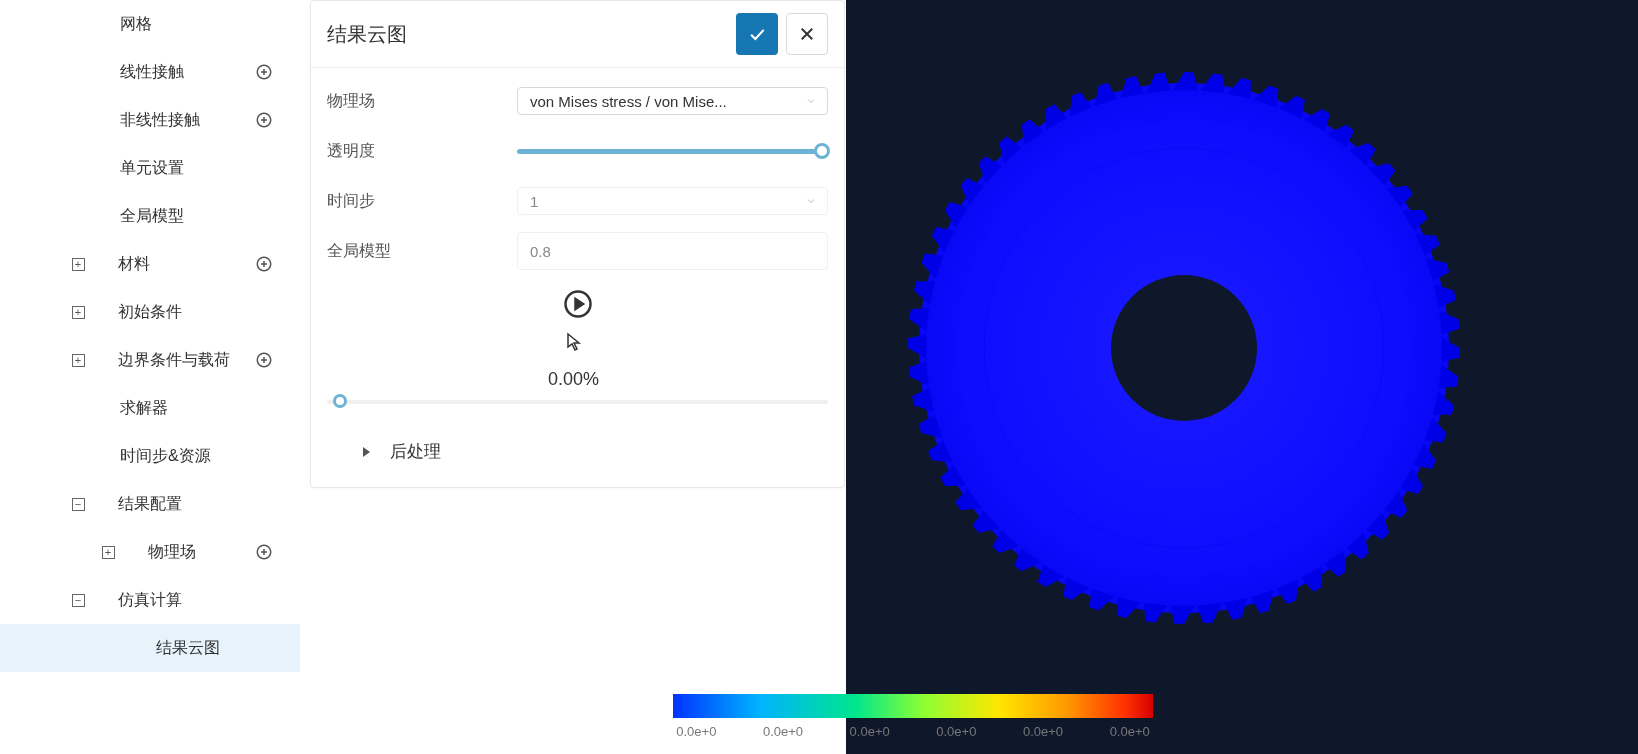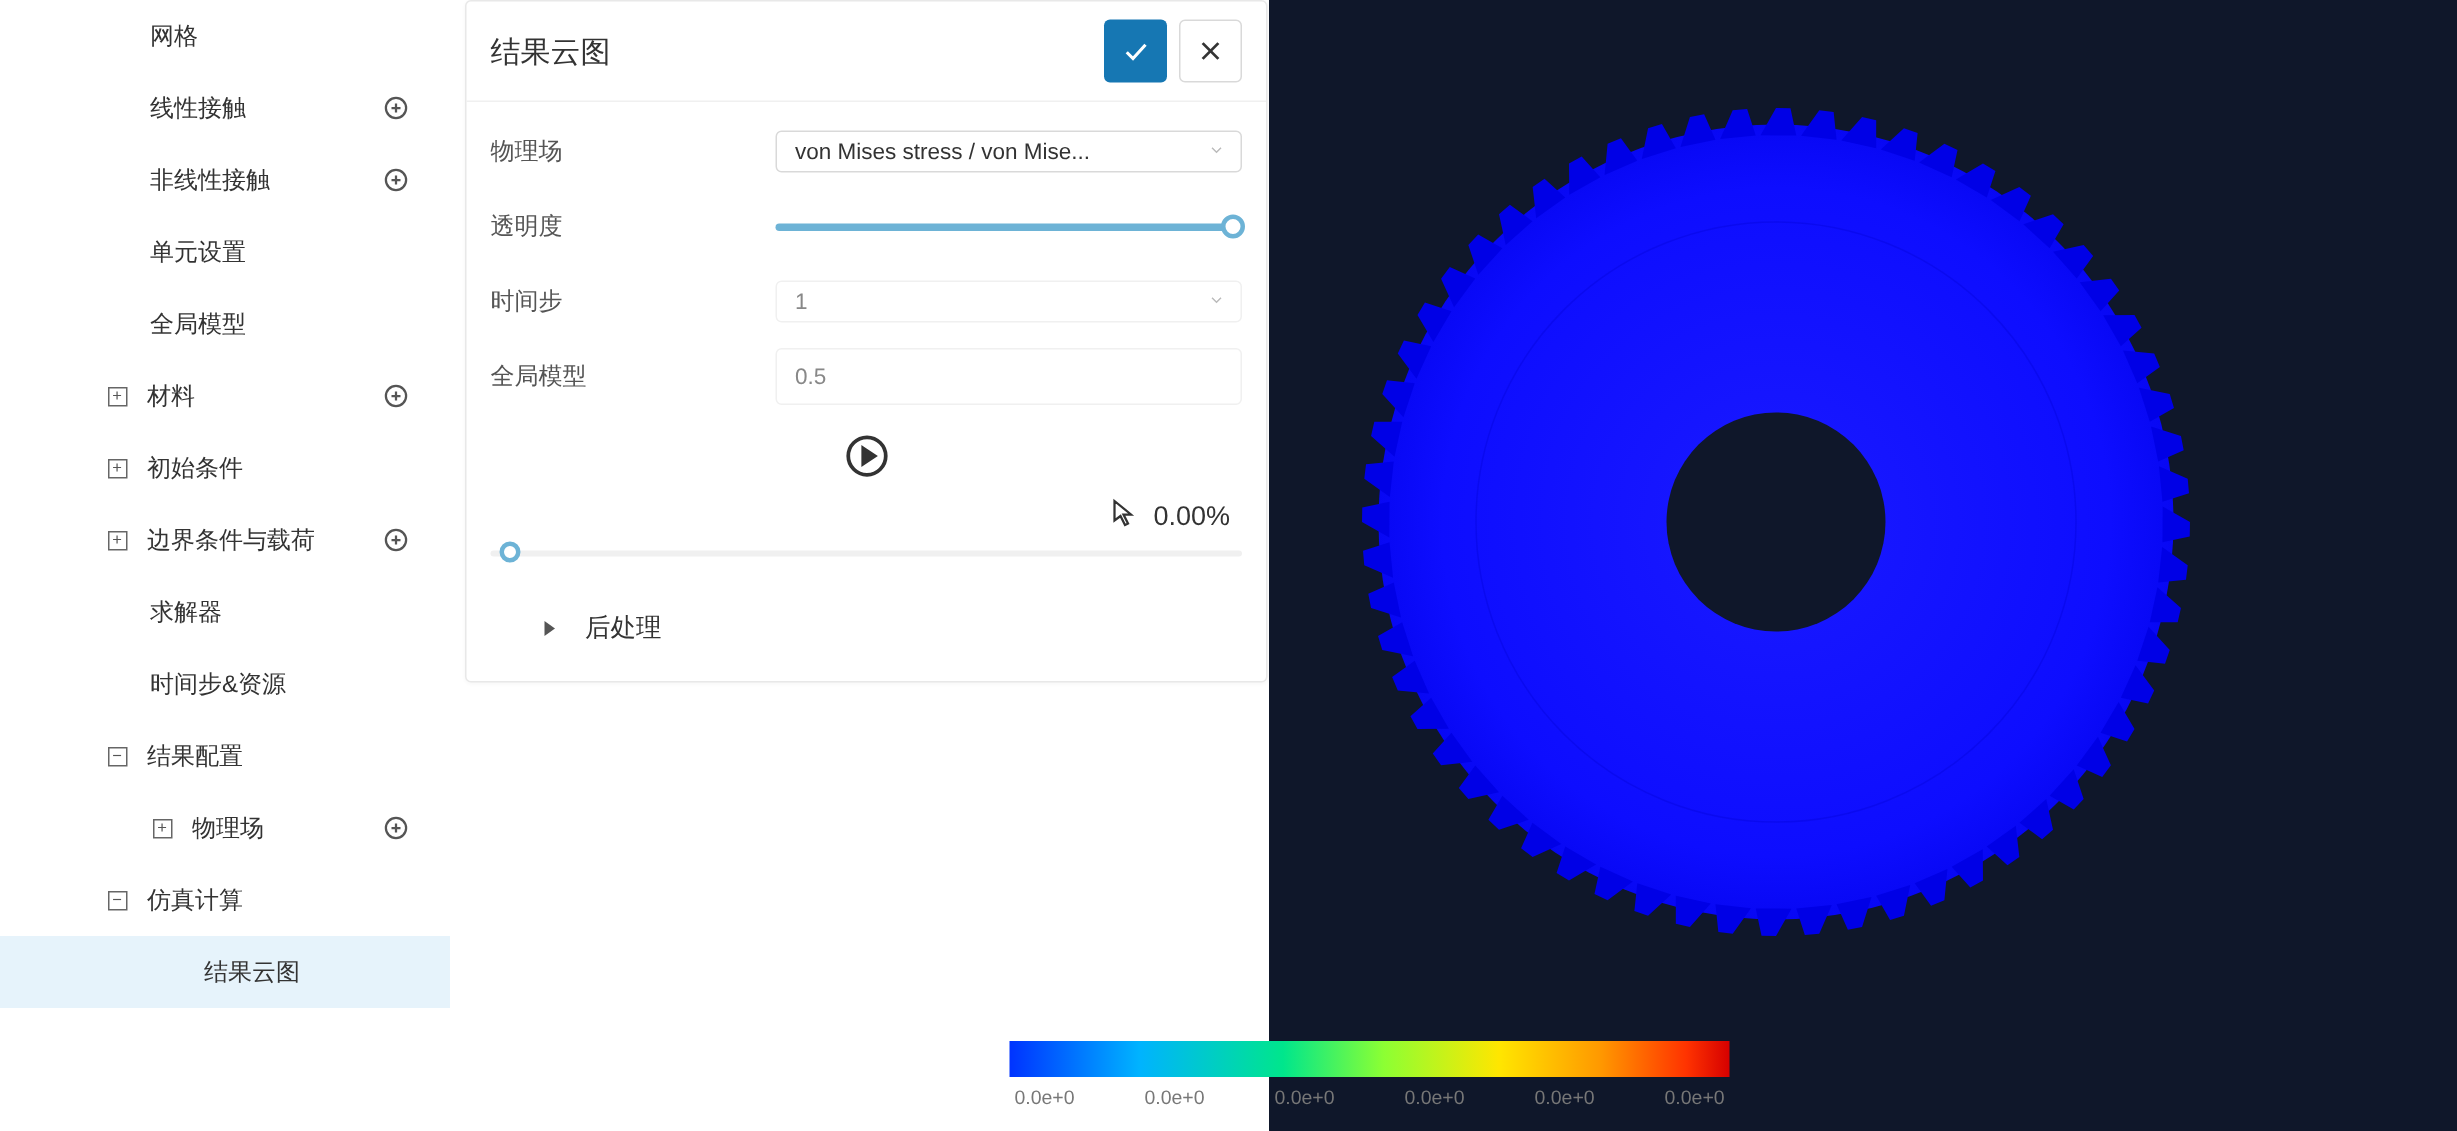--- a/index.html
+++ b/index.html
@@ -7,21 +7,21 @@
 .app { display: flex; width: 1638px; height: 754px; position: relative; }
 
 
 .sidebar { width: 300px; height: 100%; padding-top: 0; overflow-y: auto; }
 .tree-item { display: flex; align-items: center; height: 48px; cursor: pointer; position: relative; }
 .tree-item.active { background: #e6f3fb; }
 .indent-0 { padding-left: 70px; }
 .indent-1 { padding-left: 100px; }
 .indent-2 { padding-left: 136px; }
 .tree-icon { width: 16px; height: 16px; display: inline-flex; align-items: center; justify-content: center; margin-right: 12px; }
-.tree-label { flex: 1; font-size: 16px; color: #333; }
+.tree-label { flex: 1; font-size: 16px; color: #333; margin-left: 20px; }
 .add-btn { width: 24px; height: 24px; display: inline-flex; align-items: center; justify-content: center; margin-right: 24px; color: #555; }
 .sq-plus, .sq-minus { width: 13px; height: 13px; border: 1px solid #666; display: inline-flex; align-items: center; justify-content: center; font-size: 11px; line-height: 1; color: #555; }
 
 
 .panel { width: 535px; margin-left: 10px; border: 1px solid #e8e8e8; border-radius: 4px; background: #fff; height: fit-content; box-shadow: 0 1px 3px rgba(0,0,0,0.04); }
 .panel-header { display: flex; align-items: center; padding: 12px 16px; min-height: 56px; }
 .panel-title { flex: 1; font-size: 20px; font-weight: 500; color: #333; }
 .btn-sq { width: 42px; height: 42px; display: inline-flex; align-items: center; justify-content: center; border-radius: 4px; margin-left: 8px; cursor: pointer; }
 .btn-confirm { background: #1677b3; color: #fff; }
 .btn-close { background: #fff; border: 1px solid #d9d9d9; color: #333; }
@@ -30,21 +30,21 @@
 .form-label { width: 190px; font-size: 16px; color: #555; }
 .form-control { flex: 1; }
 .select-box { height: 28px; border: 1px solid #d9d9d9; border-radius: 4px; display: flex; align-items: center; padding: 0 32px 0 12px; position: relative; cursor: pointer; }
 .select-box .chev { position: absolute; right: 10px; color: #bbb; }
 .input-box { height: 38px; border: 1px solid #f0f0f0; border-radius: 4px; display: flex; align-items: center; padding: 0 12px; color: #888; background: #fff; }
 .slider-wrap { flex: 1; position: relative; height: 20px; display: flex; align-items: center; }
 .slider-track { height: 5px; width: 100%; background: #6db3d6; border-radius: 3px; }
 .slider-handle { position: absolute; right: -2px; width: 16px; height: 16px; border-radius: 50%; background: #fff; border: 3px solid #6db3d6; }
 .play-btn { width: 32px; height: 32px; display: inline-flex; align-items: center; justify-content: center; cursor: pointer; }
 .play-row { display: flex; justify-content: center; margin: 12px 0; }
-.percent-row { display: flex; justify-content: flex-end; padding-right: 8px; font-size: 18px; color: #333; align-items: center; gap: 12px; margin-bottom: 10px;}
+.percent-row { display: flex; justify-content: flex-end; padding-right: 8px; font-size: 18px; color: #333; align-items: center; gap: 12px; margin-bottom: 10px; flex-direction: column;}
 .timeline { position: relative; height: 20px; margin: 4px 0 20px; }
 .timeline-track { height: 4px; background: #f0f0f0; border-radius: 2px; }
 .timeline-handle { position: absolute; left: 6px; top: -6px; width: 14px; height: 14px; border-radius: 50%; background: #fff; border: 3px solid #6db3d6; }
 .post-row { display: flex; align-items: center; gap: 20px; padding-left: 36px; margin-top: 20px;}
 .caret-r { display: inline-block; width: 0; height: 0; border-top: 5px solid transparent; border-bottom: 5px solid transparent; border-left: 7px solid #555; }
 
 
 .viewport { position: absolute; left: 846px; top: 0; right: 0; bottom: 0; background: #0f172a; }
 .gear-svg { position: absolute; left: 58px; top: 68px; }
 .colorbar { position: absolute; left: -193px; bottom: 15px; width: 520px; text-align: center; }
@@ -198,21 +198,21 @@
             <span class="chev"><svg width="12" height="12" viewBox="0 0 24 24" fill="none" stroke="currentColor" stroke-width="2">
                   <polyline points="6 9 12 15 18 9"></polyline>
                 </svg></span>
           </div>
         </div>
       </div>
       <div class="form-row">
         <div class="form-label">全局模型</div>
         <div class="form-control">
           <div class="input-box">
-            <span>0.5</span>
+            <span>0.8</span>
           </div>
         </div>
       </div>
       <div class="play-row">
         <div class="play-btn">
           <svg width="30" height="30" viewBox="0 0 24 24" fill="none" stroke="#333" stroke-width="2">
               <circle cx="12" cy="12" r="10"></circle>
               <polygon points="10 8 16 12 10 16" fill="#333"></polygon>
             </svg>
         </div>

